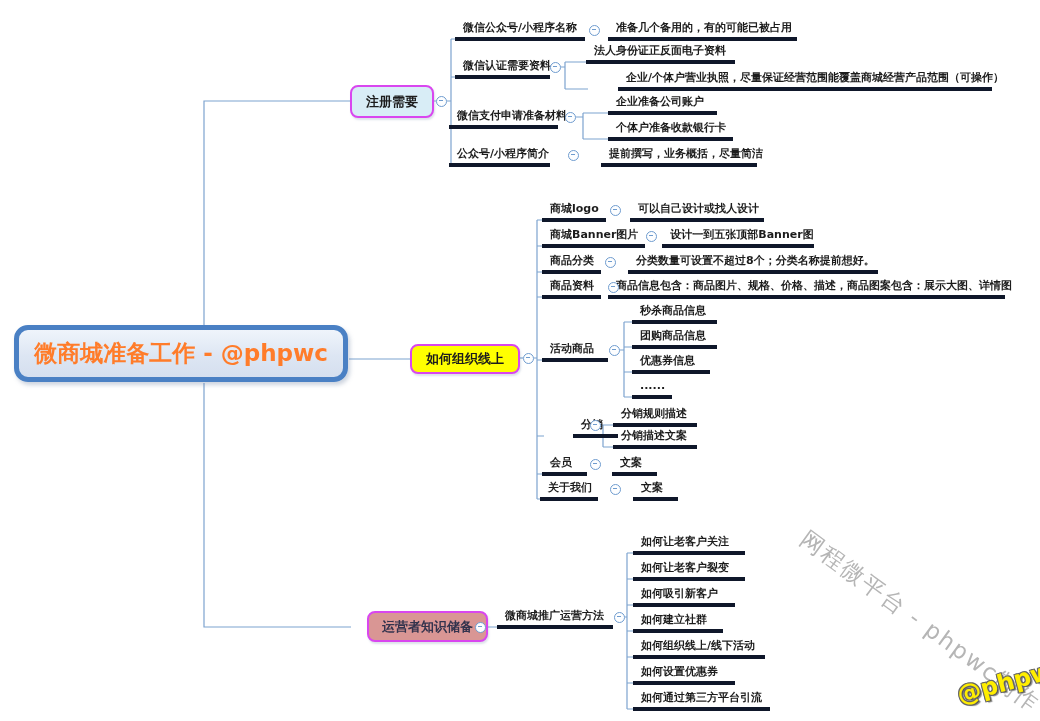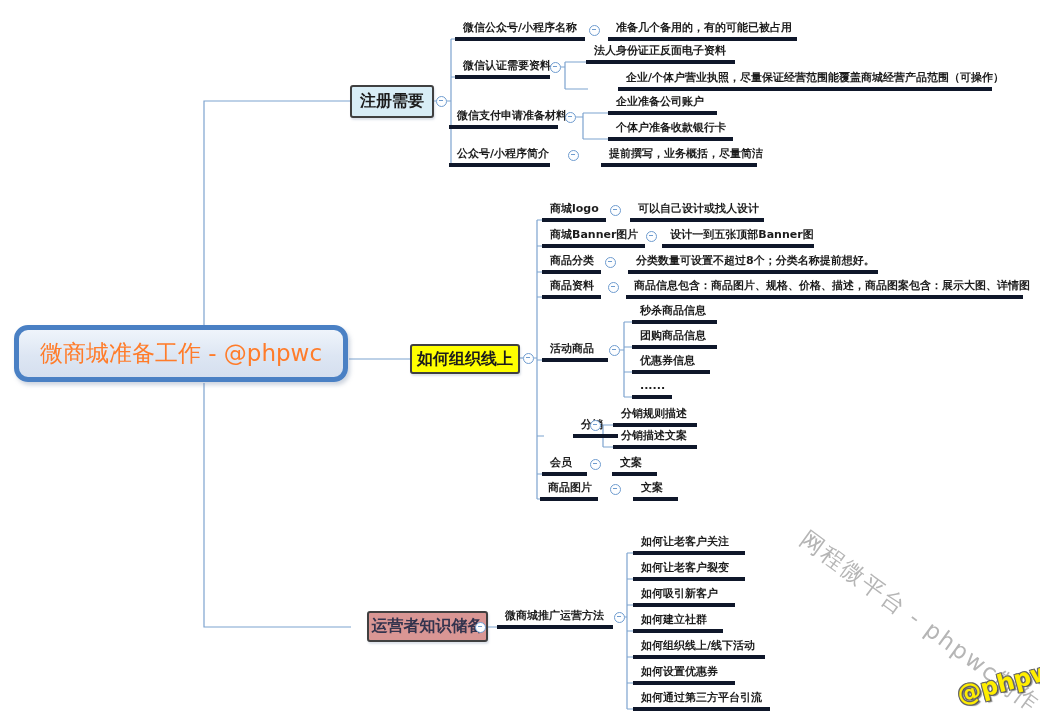--- a/index.html
+++ b/index.html
@@ -12,22 +12,22 @@
   .ul-node{
     position:absolute;z-index:2;box-sizing:border-box;height:21px;
     border-bottom:4px solid #0f172a;
     font-size:11px;font-weight:bold;color:#1c1c1c;
     line-height:14px;padding:1px 0 0 8px;white-space:nowrap;
   }
   
   .box{
     position:absolute;z-index:3;box-sizing:border-box;
     display:flex;align-items:center;justify-content:center;
-    border:2px solid #404040;border-radius:3px;
-    font-size:16px;font-weight:bold;color:#1c1c1c;white-space:nowrap;
+    border:2px solid #d946ef;border-radius:8px;
+    font-size:13px;font-weight:bold;color:#1c1c1c;white-space:nowrap;
     box-shadow:1px 2px 2px rgba(120,140,170,.25);
   }
   .box.register{background:#d8edf6;}
   .box.mall{background:#ffff00;}
   .box.operator{background:#d99694;color:#33334d;}
   .root-box{
     position:absolute;z-index:3;box-sizing:border-box;
     display:flex;align-items:center;justify-content:center;
     border:5px solid #4a80c4;border-radius:14px;
     background:linear-gradient(to bottom,#eff4fb 0%,#dde6f3 55%,#d5dfef 100%);
@@ -76,21 +76,21 @@
       <path d="M537,220 H544 M537,246 H544 M537,272 H544 M537,297 H544 M537,360 H544 M537,436 H544 M537,474 H544 M537,499 H544"></path>
       <path d="M620,350 H624 M624,322 V397 M624,322 H634 M624,347 H634 M624,372 H634 M624,397 H634"></path>
       <path d="M601,425 H603 M603,425 V447 M603,425 H615 M603,447 H615"></path>
 
       <path d="M473,627 H475 M486,627 H497"></path>
       <path d="M625,617 H627 M627,553 V709"></path>
       <path d="M627,553 H635 M627,579 H635 M627,605 H635 M627,631 H635 M627,657 H635 M627,683 H635 M627,709 H635"></path>
     </g>
   </svg>
 
-  <div class="root-box" style="left:14px;top:325px;width:334px;height:57px;">微商城准备工作 - @phpwc</div>
+  <div class="root-box" style="left:14px;top:325px;width:334px;height:57px;font-weight:bold;">微商城准备工作 - @phpwc</div>
 
   <div class="box register" style="left:350px;top:85px;width:84px;height:33px;">注册需要</div>
   <div class="box mall" style="left:410px;top:344px;width:110px;height:30px;">如何组织线上</div>
   <div class="box operator" style="left:351px;top:611px;width:121px;height:31px;margin-left:16px;">运营者知识储备</div>
 
   <div class="ul-node" style="left:455px;top:20px;width:130px;">微信公众号/小程序名称</div>
   <div class="ul-node" style="left:608px;top:20px;width:189px;">准备几个备用的，有的可能已被占用</div>
   <div class="ul-node" style="left:455px;top:58px;width:95px;">微信认证需要资料</div>
   <div class="ul-node" style="left:586px;top:43px;width:149px;">法人身份证正反面电子资料</div>
   <div class="ul-node" style="left:586px;top:70px;width:374px;margin-left:32px;">企业/个体户营业执照，尽量保证经营范围能覆盖商城经营产品范围（可操作）</div>
@@ -100,32 +100,32 @@
   <div class="ul-node" style="left:449px;top:146px;width:101px;">公众号/小程序简介</div>
   <div class="ul-node" style="left:601px;top:146px;width:156px;">提前撰写，业务概括，尽量简洁</div>
 
   <div class="ul-node" style="left:542px;top:201px;width:64px;">商城logo</div>
   <div class="ul-node" style="left:630px;top:201px;width:134px;">可以自己设计或找人设计</div>
   <div class="ul-node" style="left:542px;top:227px;width:103px;">商城Banner图片</div>
   <div class="ul-node" style="left:662px;top:227px;width:152px;text-align:center;">设计一到五张顶部Banner图</div>
   <div class="ul-node" style="left:542px;top:253px;width:59px;">商品分类</div>
   <div class="ul-node" style="left:628px;top:253px;width:250px;">分类数量可设置不超过8个；分类名称提前想好。</div>
   <div class="ul-node" style="left:542px;top:278px;width:59px;">商品资料</div>
-  <div class="ul-node" style="left:615px;top:278px;width:397px;margin-left:11px;">商品信息包含：商品图片、规格、价格、描述，商品图案包含：展示大图、详情图</div>
+  <div class="ul-node" style="left:597px;top:278px;width:397px;margin-left:11px;">商品信息包含：商品图片、规格、价格、描述，商品图案包含：展示大图、详情图</div>
   <div class="ul-node" style="left:542px;top:341px;width:66px;">活动商品</div>
   <div class="ul-node" style="left:632px;top:303px;width:85px;">秒杀商品信息</div>
   <div class="ul-node" style="left:632px;top:328px;width:85px;">团购商品信息</div>
   <div class="ul-node" style="left:632px;top:353px;width:78px;">优惠券信息</div>
   <div class="ul-node" style="left:632px;top:378px;width:40px;">......</div>
   <div class="ul-node" style="left:542px;top:417px;width:45px;margin-left:31px;">分销</div>
   <div class="ul-node" style="left:613px;top:406px;width:84px;">分销规则描述</div>
   <div class="ul-node" style="left:613px;top:428px;width:84px;">分销描述文案</div>
   <div class="ul-node" style="left:542px;top:455px;width:45px;">会员</div>
   <div class="ul-node" style="left:612px;top:455px;width:45px;">文案</div>
-  <div class="ul-node" style="left:540px;top:480px;width:58px;">商品图片</div>
+  <div class="ul-node" style="left:540px;top:480px;width:58px;">关于我们</div>
   <div class="ul-node" style="left:633px;top:480px;width:45px;">文案</div>
 
   <div class="ul-node" style="left:497px;top:608px;width:116px;">微商城推广运营方法</div>
   <div class="ul-node" style="left:633px;top:534px;width:112px;">如何让老客户关注</div>
   <div class="ul-node" style="left:633px;top:560px;width:112px;">如何让老客户裂变</div>
   <div class="ul-node" style="left:633px;top:586px;width:102px;">如何吸引新客户</div>
   <div class="ul-node" style="left:633px;top:612px;width:90px;">如何建立社群</div>
   <div class="ul-node" style="left:633px;top:638px;width:132px;">如何组织线上/线下活动</div>
   <div class="ul-node" style="left:633px;top:664px;width:102px;">如何设置优惠券</div>
   <div class="ul-node" style="left:633px;top:690px;width:137px;">如何通过第三方平台引流</div>

